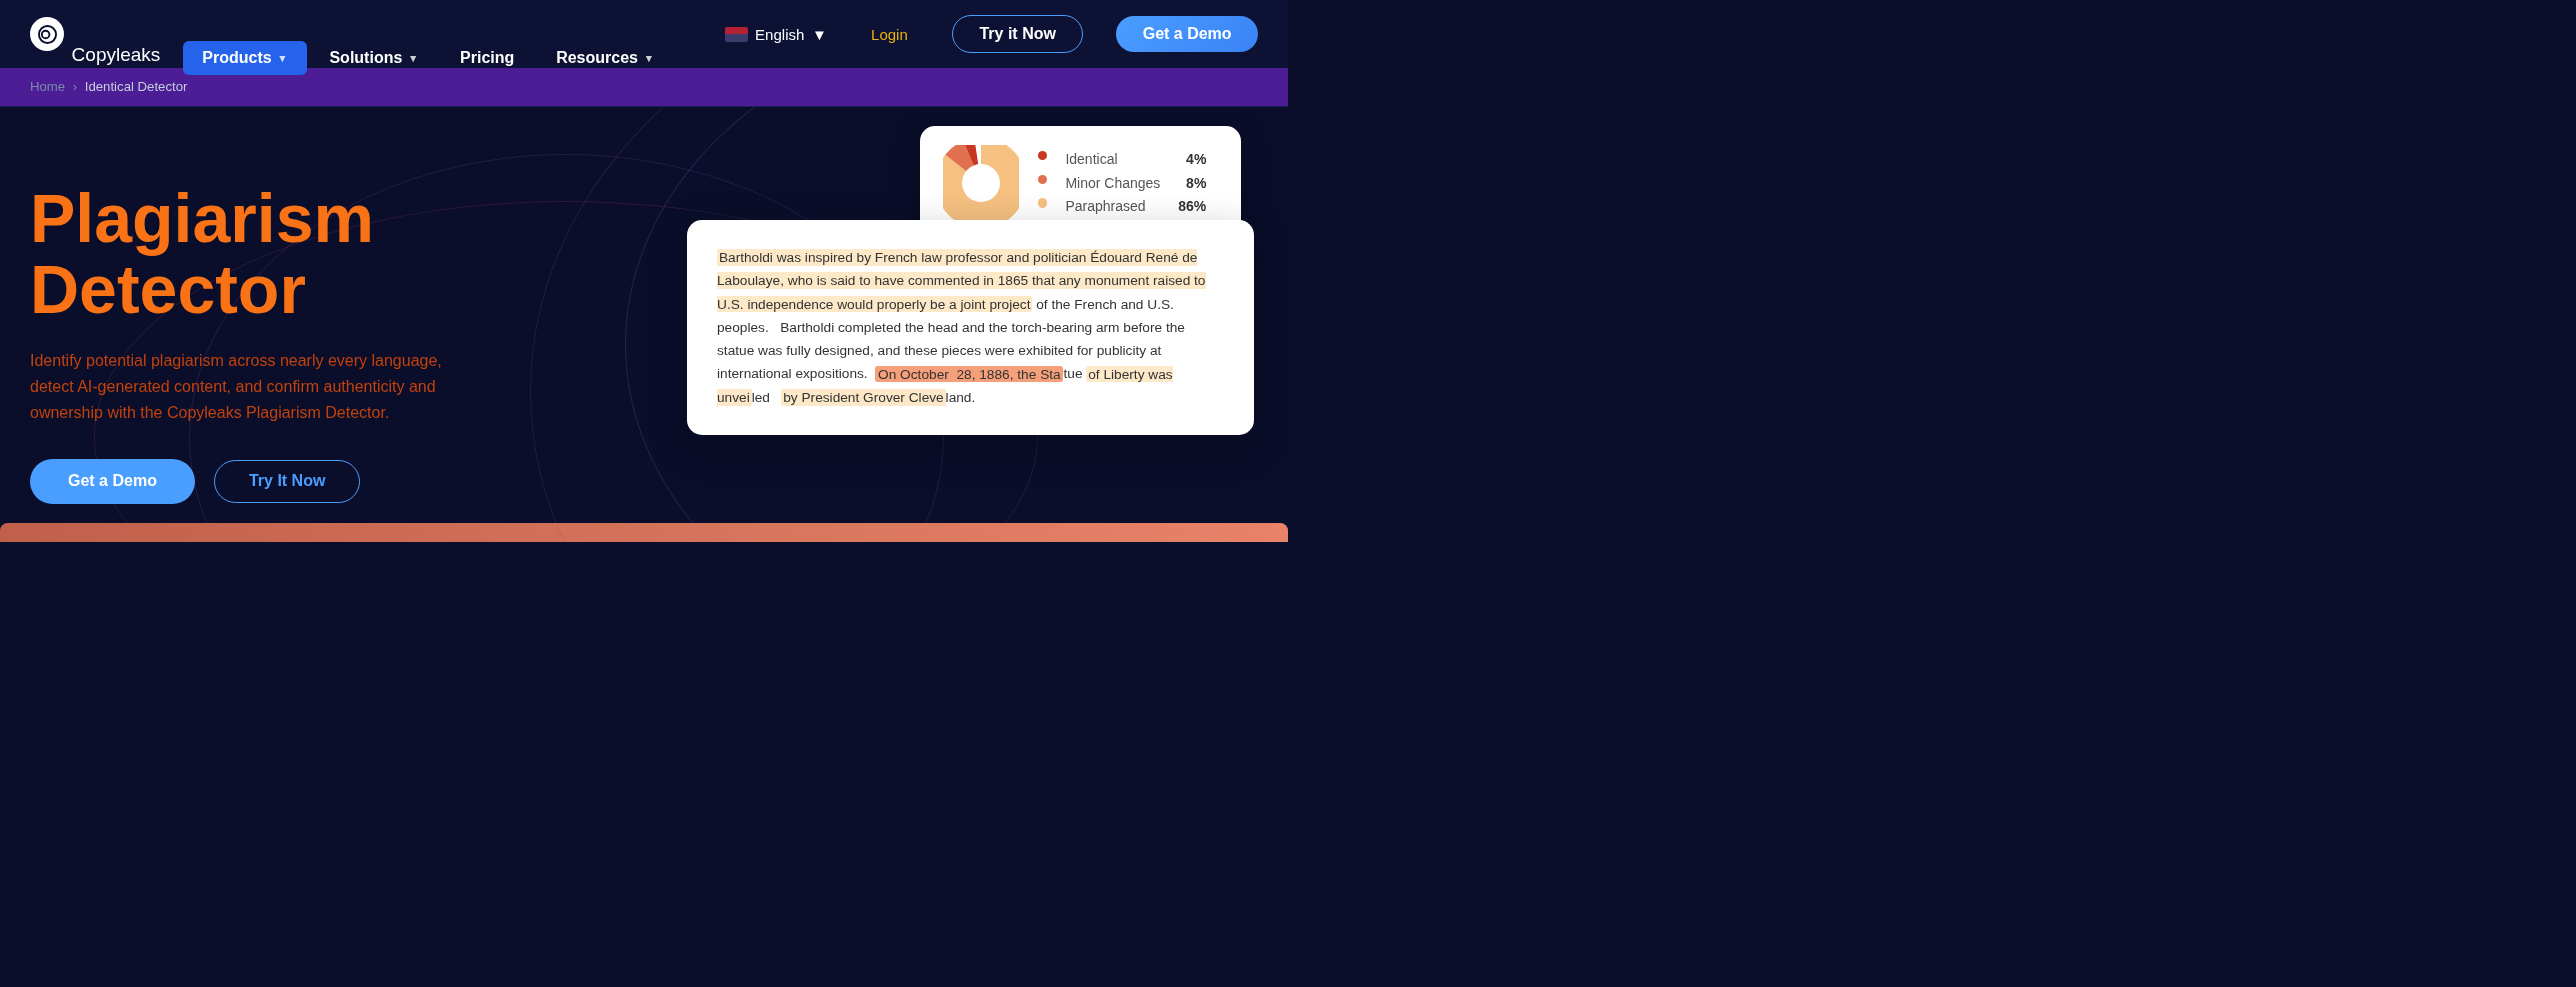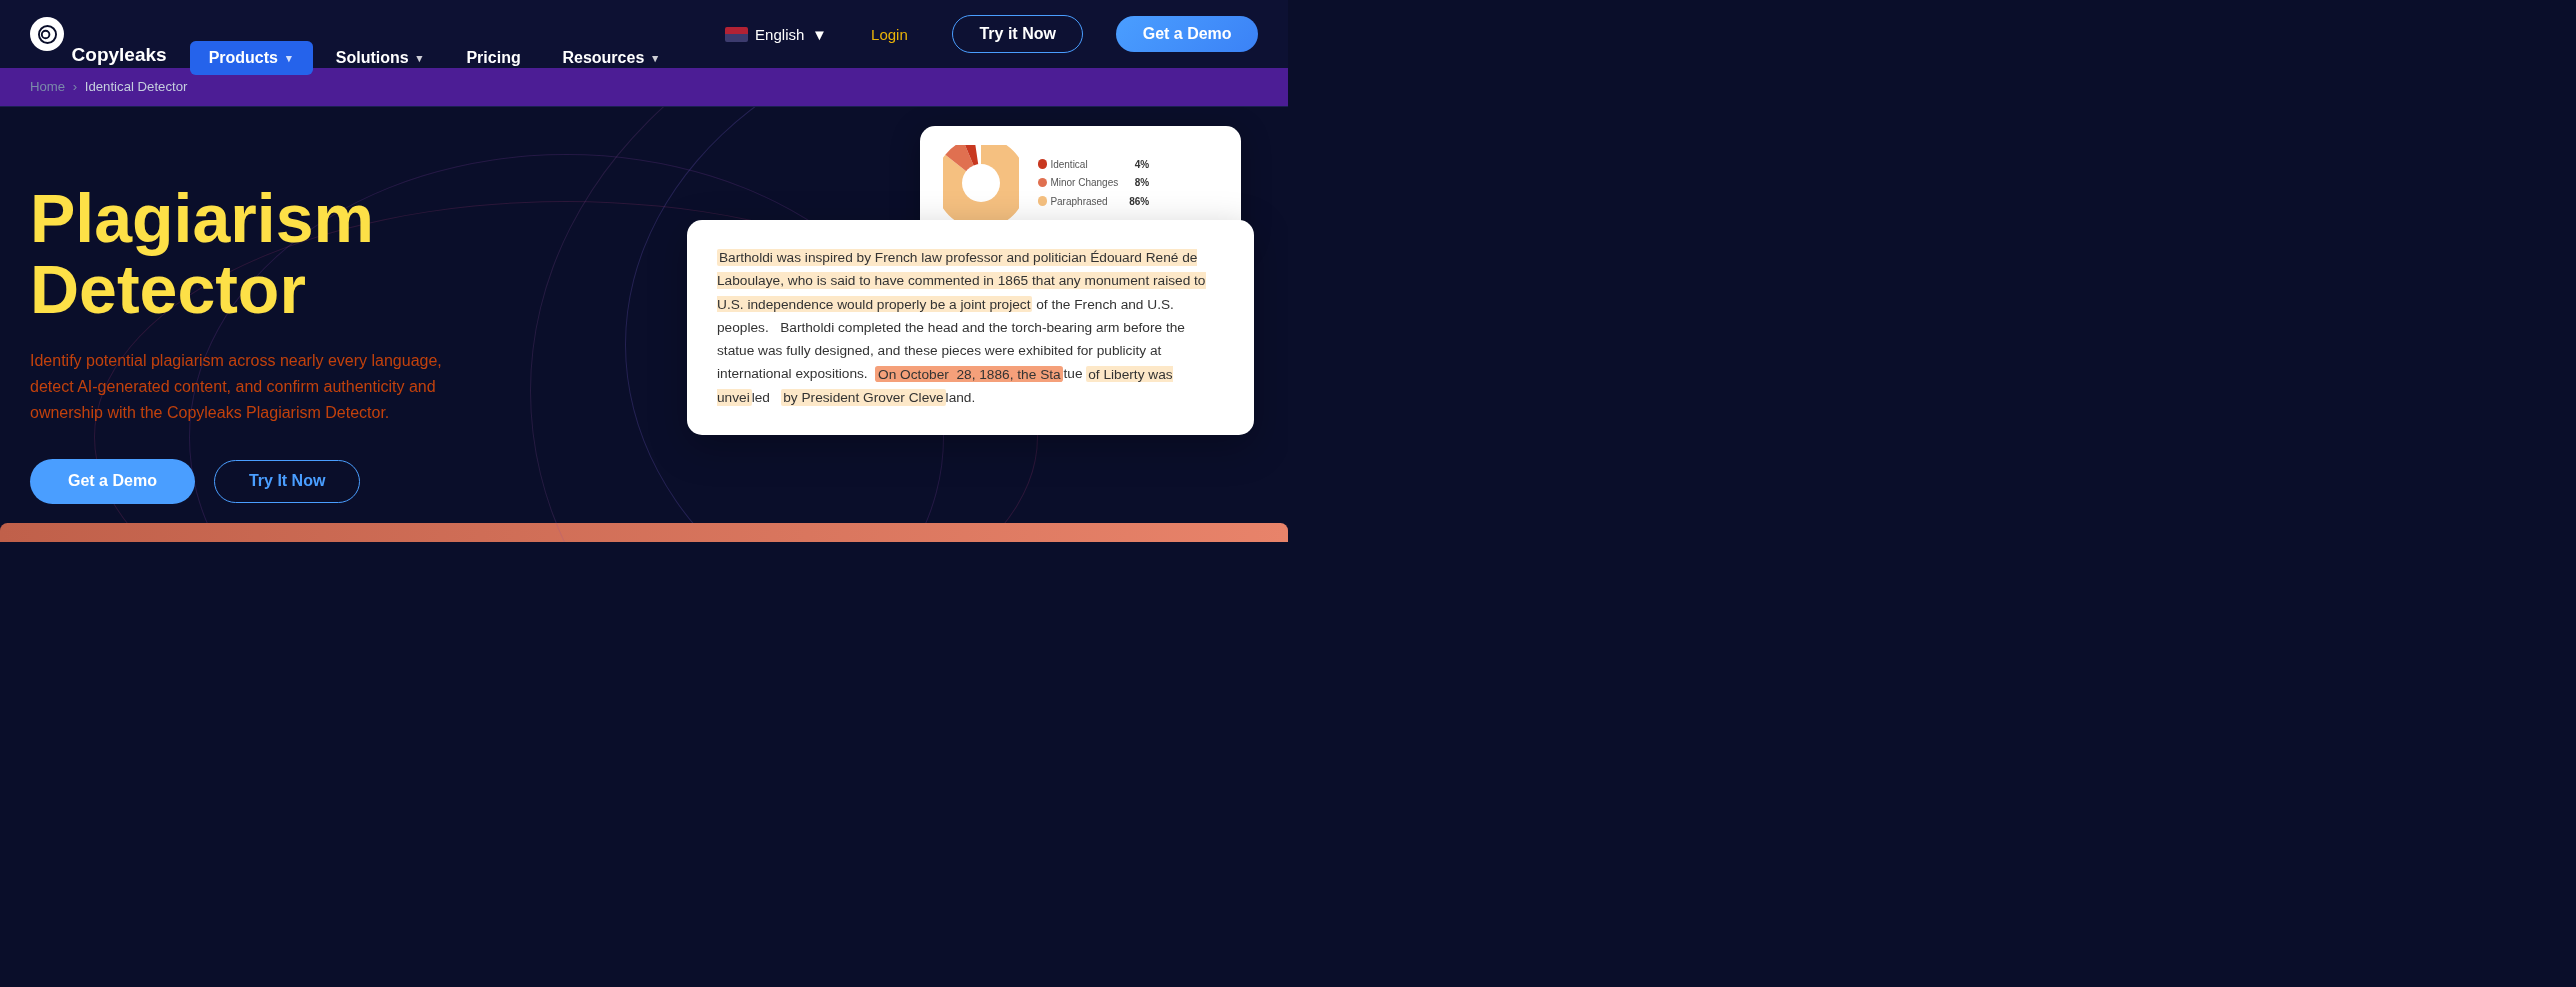--- a/index.html
+++ b/index.html
@@ -39,21 +39,21 @@
       display: flex;
       align-items: center;
       justify-content: center;
       font-weight: bold;
       font-size: 13.2px;
       color: #0a0e2a;
     }
 
     .logo-text {
       font-size: 19px;
-      font-weight: 700;
+      font-weight: 400;
       color: #fff;
       margin-top: 42px;
     }
 
     .nav-items {
       display: flex;
       align-items: center;
       gap: 3.8px;
       flex: 1;
       margin-top: 48px;
@@ -222,21 +222,21 @@
       max-width: 491px;
       position: relative;
       z-index: 2;
       padding-top: 19px;
     }
 
     .hero-title {
       font-size: 68px;
       font-weight: 900;
       line-height: 1.05;
-      color: #fde047;
+      color: #f97316;
       margin-bottom: 23px;
     }
 
     .hero-description {
       font-size: 16px;
       line-height: 1.6;
       color: #c2410c;
       margin-bottom: 34px;
       max-width: 434px;
     }
@@ -306,23 +306,22 @@
     }
 
     .stats-legend {
       display: flex;
       flex-direction: column;
       gap: 7.6px;
     }
 
     .legend-item {
       display: flex;
-      align-items: center;
-      gap: 3px;
-      font-size: 10px;
+      gap: 18px;
+      font-size: 14px;
       color: #333;
     }
 
     .legend-dot {
       width: 9.4px;
       height: 9.4px;
       border-radius: 50%;
       flex-shrink: 0;
     }
 

